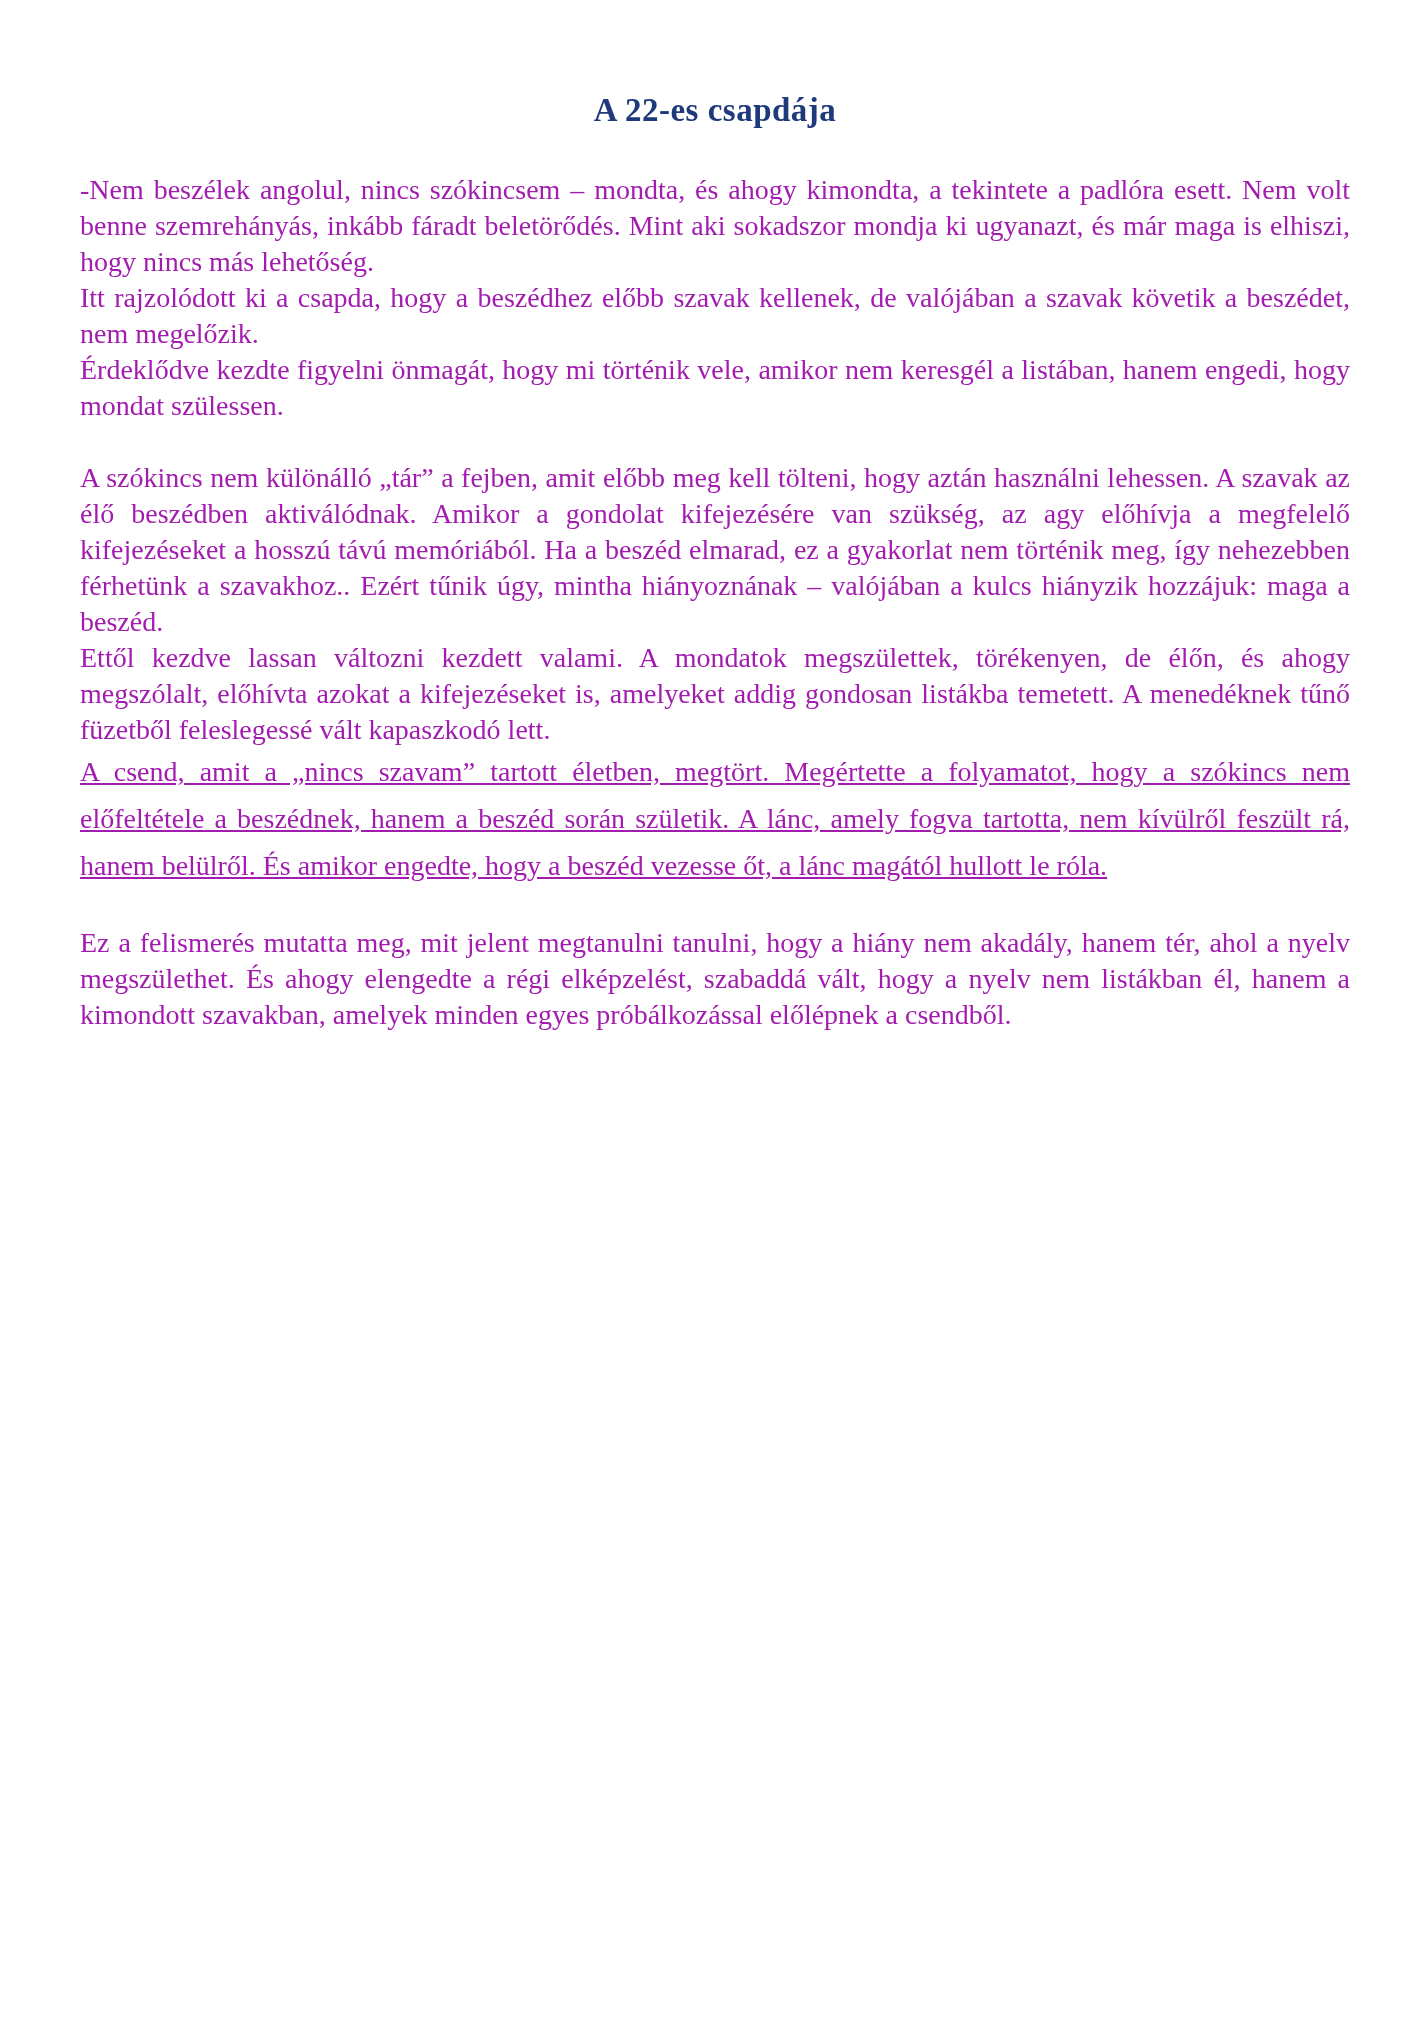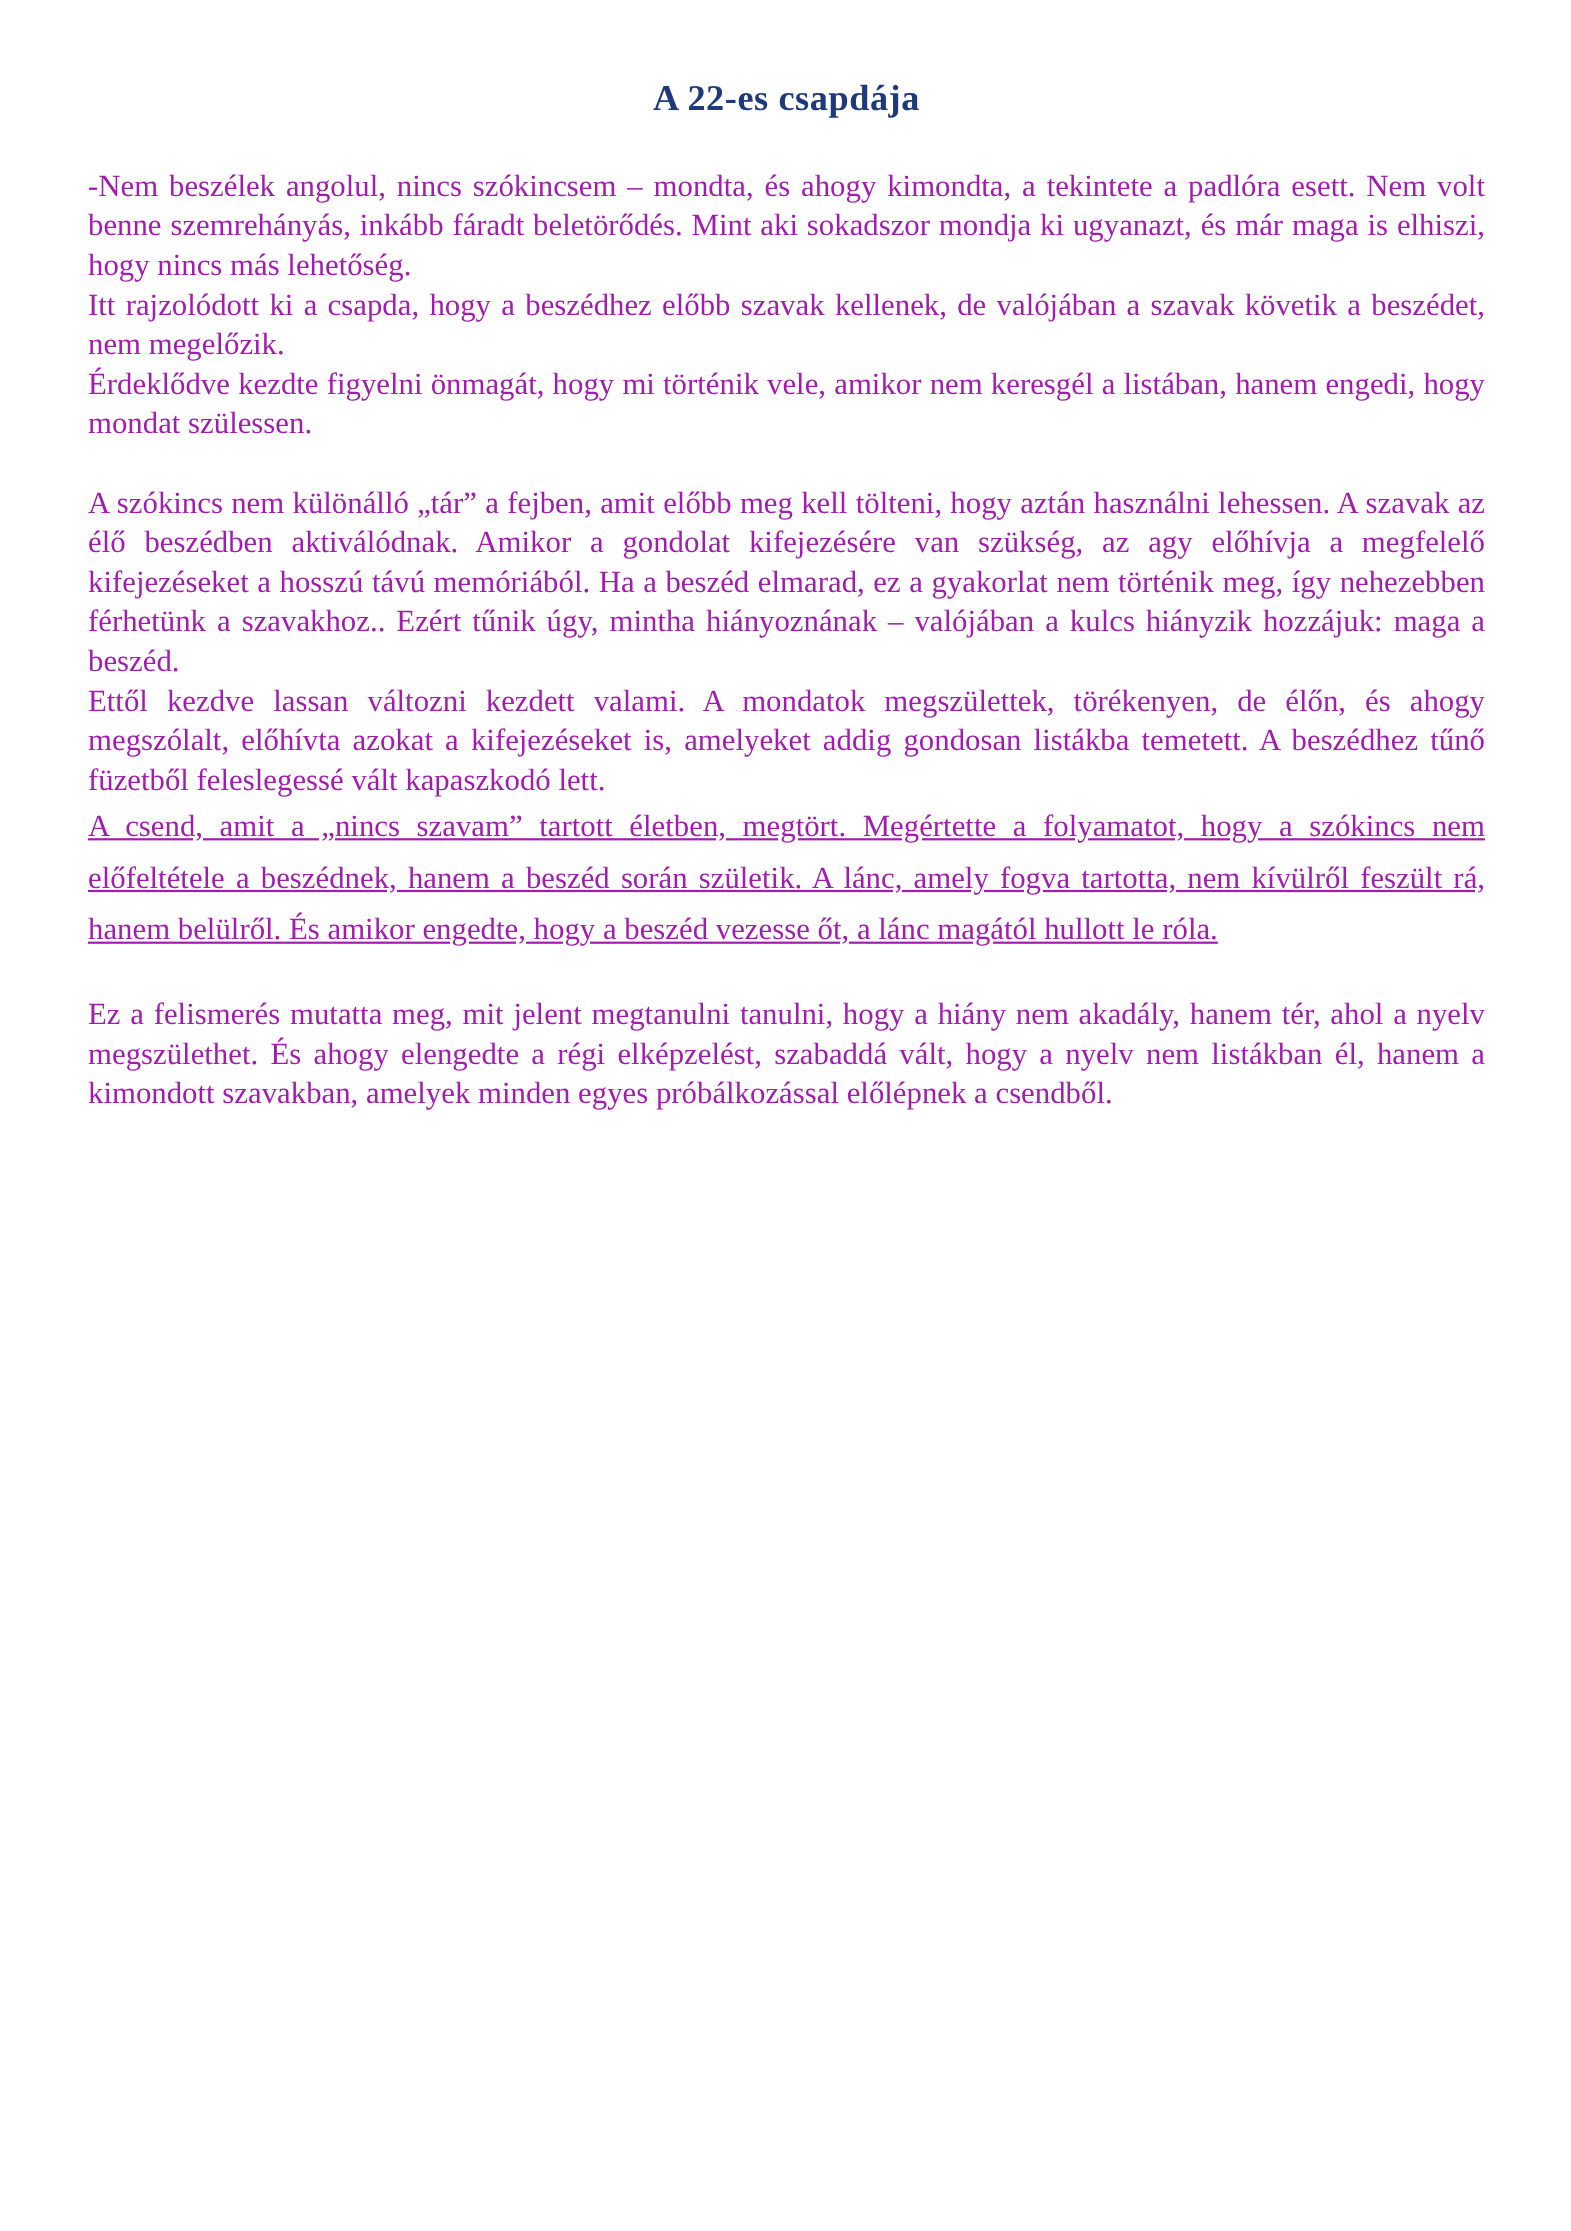--- a/index.html
+++ b/index.html
@@ -10,21 +10,21 @@
   body {
     width: 1428px;
     height: 2028px;
     overflow: hidden;
     font-family: "Liberation Serif", serif;
   }
   .page {
     box-sizing: border-box;
     width: 1428px;
     height: 2028px;
-    padding: 70px 78px 0 80px;
+    padding: 90px 78px 0 80px;
     background: #ffffff;
   }
   .doc-title {
     text-align: center;
     font-weight: bold;
     font-size: 33px;
     line-height: 40px;
     color: #1e3a7a;
     letter-spacing: 0.5px;
     margin: 0 0 42px 0;
@@ -48,17 +48,17 @@
 </head>
 <body>
 
 <div class="page">
   <h1 class="doc-title">A 22-es csapdája</h1>
   <div class="doc-body">
     <p>-Nem beszélek angolul, nincs szókincsem – mondta, és ahogy kimondta, a tekintete a padlóra esett. Nem volt benne szemrehányás, inkább fáradt beletörődés. Mint aki sokadszor mondja ki ugyanazt, és már maga is elhiszi, hogy nincs más lehetőség.</p>
     <p>Itt rajzolódott ki a csapda, hogy a beszédhez előbb szavak kellenek, de valójában a szavak követik a beszédet, nem megelőzik.</p>
     <p>Érdeklődve kezdte figyelni önmagát, hogy mi történik vele, amikor nem keresgél a listában, hanem engedi, hogy mondat szülessen.</p>
     <p class="gap-before">A szókincs nem különálló „tár” a fejben, amit előbb meg kell tölteni, hogy aztán használni lehessen. A szavak az élő beszédben aktiválódnak. Amikor a gondolat kifejezésére van szükség, az agy előhívja a megfelelő kifejezéseket a hosszú távú memóriából. Ha a beszéd elmarad, ez a gyakorlat nem történik meg, így nehezebben férhetünk a szavakhoz.. Ezért tűnik úgy, mintha hiányoznának – valójában a kulcs hiányzik hozzájuk: maga a beszéd.</p>
-    <p>Ettől kezdve lassan változni kezdett valami. A mondatok megszülettek, törékenyen, de élőn, és ahogy megszólalt, előhívta azokat a kifejezéseket is, amelyeket addig gondosan listákba temetett. A beszédhez tűnő füzetből feleslegessé vált kapaszkodó lett.</p>
+    <p>Ettől kezdve lassan változni kezdett valami. A mondatok megszülettek, törékenyen, de élőn, és ahogy megszólalt, előhívta azokat a kifejezéseket is, amelyeket addig gondosan listákba temetett. A menedéknek tűnő füzetből feleslegessé vált kapaszkodó lett.</p>
     <p class="spaced">A csend, amit a „nincs szavam” tartott életben, megtört. Megértette a folyamatot, hogy a szókincs nem előfeltétele a beszédnek, hanem a beszéd során születik. A lánc, amely fogva tartotta, nem kívülről feszült rá, hanem belülről. És amikor engedte, hogy a beszéd vezesse őt, a lánc magától hullott le róla.</p>
     <p class="gap-before">Ez a felismerés mutatta meg, mit jelent megtanulni tanulni, hogy a hiány nem akadály, hanem tér, ahol a nyelv megszülethet. És ahogy elengedte a régi elképzelést, szabaddá vált, hogy a nyelv nem listákban él, hanem a kimondott szavakban, amelyek minden egyes próbálkozással előlépnek a csendből.</p>
   </div>
 </div>
 
 </body></html>

